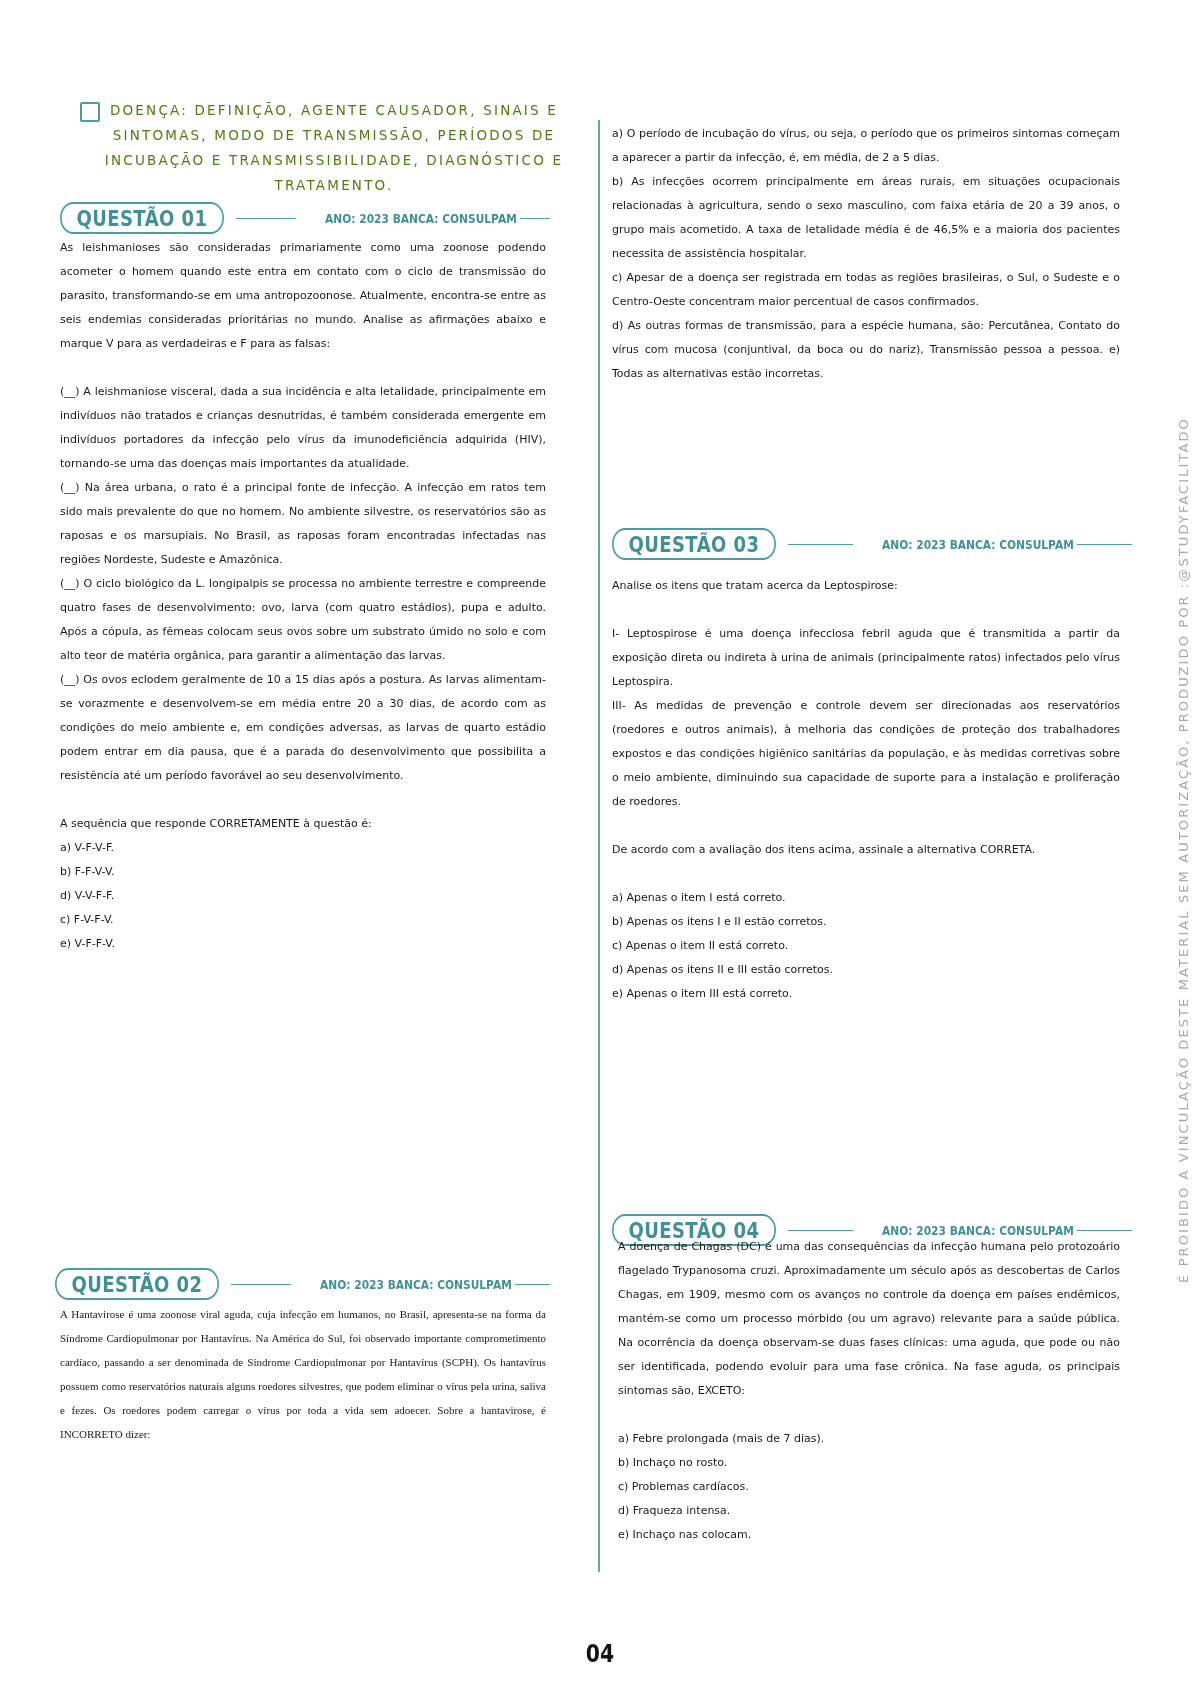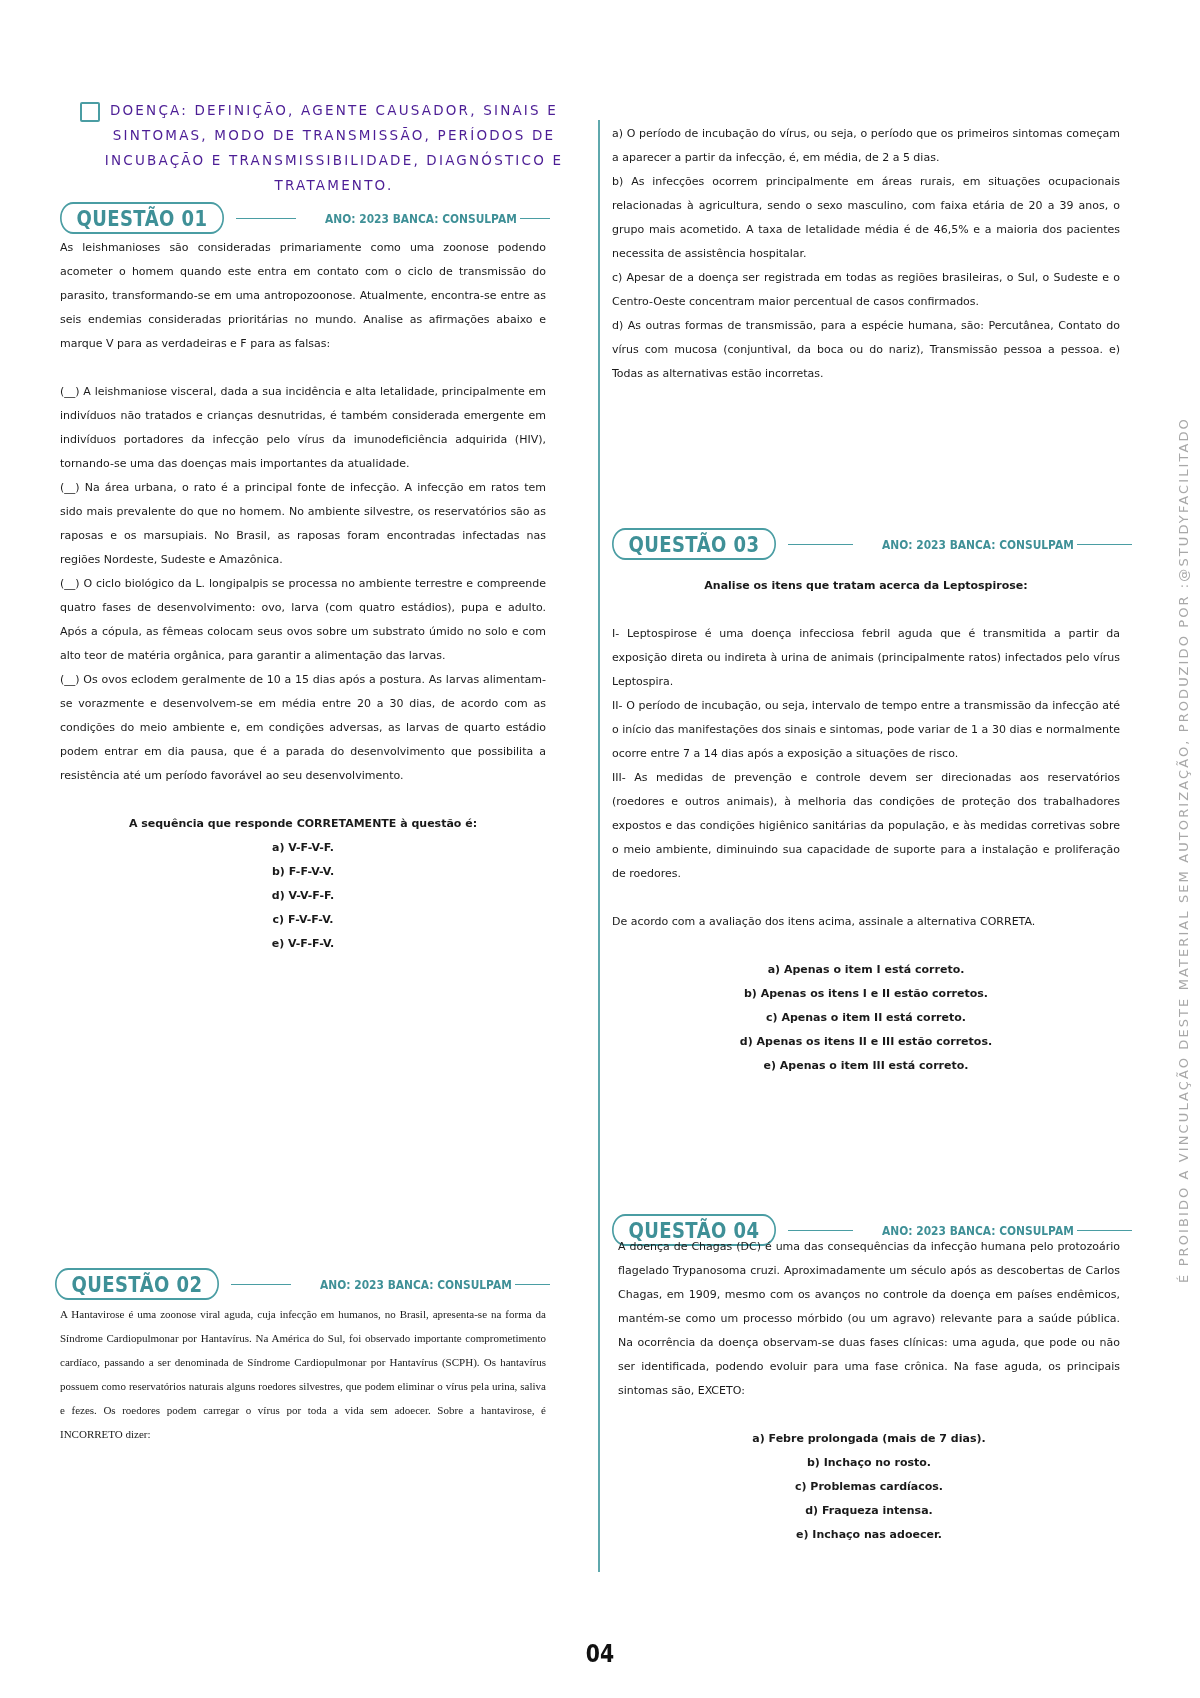--- a/index.html
+++ b/index.html
@@ -4,38 +4,38 @@
 <style>
   html, body { margin: 0; padding: 0; background: #ffffff; }
   body { width: 1200px; height: 1698px; position: relative; overflow: hidden;
          font-family: "DejaVu Sans", sans-serif; color: #1a1a1a; }
   .page { position: absolute; left: 0; top: 0; width: 1200px; height: 1698px; }
 
   
   .topic { position: absolute; left: 80px; top: 98px; width: 490px; }
   .topic .checkbox { position: absolute; left: 0; top: 4px; width: 16px; height: 16px;
          border: 2px solid #4a9da3; border-radius: 2px; }
-  .topic .text { margin-left: 18px; text-align: center; color: #4c1d95;
+  .topic .text { margin-left: 18px; text-align: center; color: #4d7c0f;
          font-family: "DejaVu Sans", sans-serif; font-size: 13.5px; letter-spacing: 2.2px;
          line-height: 25px; text-transform: uppercase; }
 
   
   .qhead { position: absolute; height: 32px; display: flex; align-items: center; }
   .qhead .pill { border: 2px solid #4a9da3; border-radius: 18px; padding: 0 18px;
          height: 28px; display: flex; align-items: center;
          font-family: "DejaVu Sans", sans-serif; font-weight: bold; font-size: 22px;
          color: #3f9097; letter-spacing: 0.5px; transform: scaleX(0.82); transform-origin: left center; }
   .qhead .line { height: 1px; background: #4a9da3; }
   .qhead .meta { font-family: "DejaVu Sans", sans-serif; font-weight: bold; font-size: 13px;
          color: #3f9097; white-space: nowrap; padding: 0 8px; transform: scaleX(0.82); }
 
   .col { position: absolute; font-size: 11px; line-height: 24px; text-align: justify; }
   .col p { margin: 0; }
   .col .gap { height: 24px; }
-  .col .opt { text-align: center; font-weight: bold; }
+  .col .opt { text-align: left; }
 
   .divider { position: absolute; left: 598px; top: 120px; width: 2px; height: 1452px; background: #5fa8ad; }
 
   .pagenum { position: absolute; left: 0; width: 1200px; top: 1640px; text-align: center;
          font-family: "DejaVu Sans", sans-serif; font-weight: bold; font-size: 24px; color: #111;
          transform: scaleX(0.85); }
 
   .watermark { position: absolute; left: 1183px; top: 850px; transform: translate(-50%, -50%) rotate(-90deg);
          white-space: nowrap; font-family: "DejaVu Sans", sans-serif; font-size: 13px;
          letter-spacing: 2.1px; color: #a8a8a8; }
@@ -97,21 +97,20 @@
     <div class="pill">QUESTÃO 03</div>
     <div class="line" style="width:65px; margin-left:-24px;"></div>
     <div class="meta">ANO: 2023 BANCA: CONSULPAM</div>
     <div class="line" style="flex:1; margin-left:-26px;"></div>
   </div>
 
   <div class="col" style="left:612px; top:574px; width:508px;">
     <p class="opt">Analise os itens que tratam acerca da Leptospirose:</p>
     <div class="gap"></div>
     <p>I- Leptospirose é uma doença infecciosa febril aguda que é transmitida a partir da exposição direta ou indireta à urina de animais (principalmente ratos) infectados pelo vírus Leptospira.</p>
-    <p>II- O período de incubação, ou seja, intervalo de tempo entre a transmissão da infecção até o início das manifestações dos sinais e sintomas, pode variar de 1 a 30 dias e normalmente ocorre entre 7 a 14 dias após a exposição a situações de risco.</p>
     <p>III- As medidas de prevenção e controle devem ser direcionadas aos reservatórios (roedores e outros animais), à melhoria das condições de proteção dos trabalhadores expostos e das condições higiênico sanitárias da população, e às medidas corretivas sobre o meio ambiente, diminuindo sua capacidade de suporte para a instalação e proliferação de roedores.</p>
     <div class="gap"></div>
     <p>De acordo com a avaliação dos itens acima, assinale a alternativa CORRETA.</p>
     <div class="gap"></div>
     <p class="opt">a) Apenas o item I está correto.</p>
     <p class="opt">b) Apenas os itens I e II estão corretos.</p>
     <p class="opt">c) Apenas o item II está correto.</p>
     <p class="opt">d) Apenas os itens II e III estão corretos.</p>
     <p class="opt">e) Apenas o item III está correto.</p>
   </div>
@@ -123,19 +122,19 @@
     <div class="line" style="flex:1; margin-left:-26px;"></div>
   </div>
 
   <div class="col" style="left:618px; top:1235px; width:502px;">
     <p>A doença de Chagas (DC) é uma das consequências da infecção humana pelo protozoário flagelado Trypanosoma cruzi. Aproximadamente um século após as descobertas de Carlos Chagas, em 1909, mesmo com os avanços no controle da doença em países endêmicos, mantém-se como um processo mórbido (ou um agravo) relevante para a saúde pública. Na ocorrência da doença observam-se duas fases clínicas: uma aguda, que pode ou não ser identificada, podendo evoluir para uma fase crônica. Na fase aguda, os principais sintomas são, EXCETO:</p>
     <div class="gap"></div>
     <p class="opt">a) Febre prolongada (mais de 7 dias).</p>
     <p class="opt">b) Inchaço no rosto.</p>
     <p class="opt">c) Problemas cardíacos.</p>
     <p class="opt">d) Fraqueza intensa.</p>
-    <p class="opt">e) Inchaço nas adoecer.</p>
+    <p class="opt">e) Inchaço nas colocam.</p>
   </div>
 
   <div class="pagenum">04</div>
 
   <div class="watermark">É PROIBIDO A VINCULAÇÃO DESTE MATERIAL SEM AUTORIZAÇÃO, PRODUZIDO POR :@STUDYFACILITADO</div>
 </div>
 
 </body></html>

